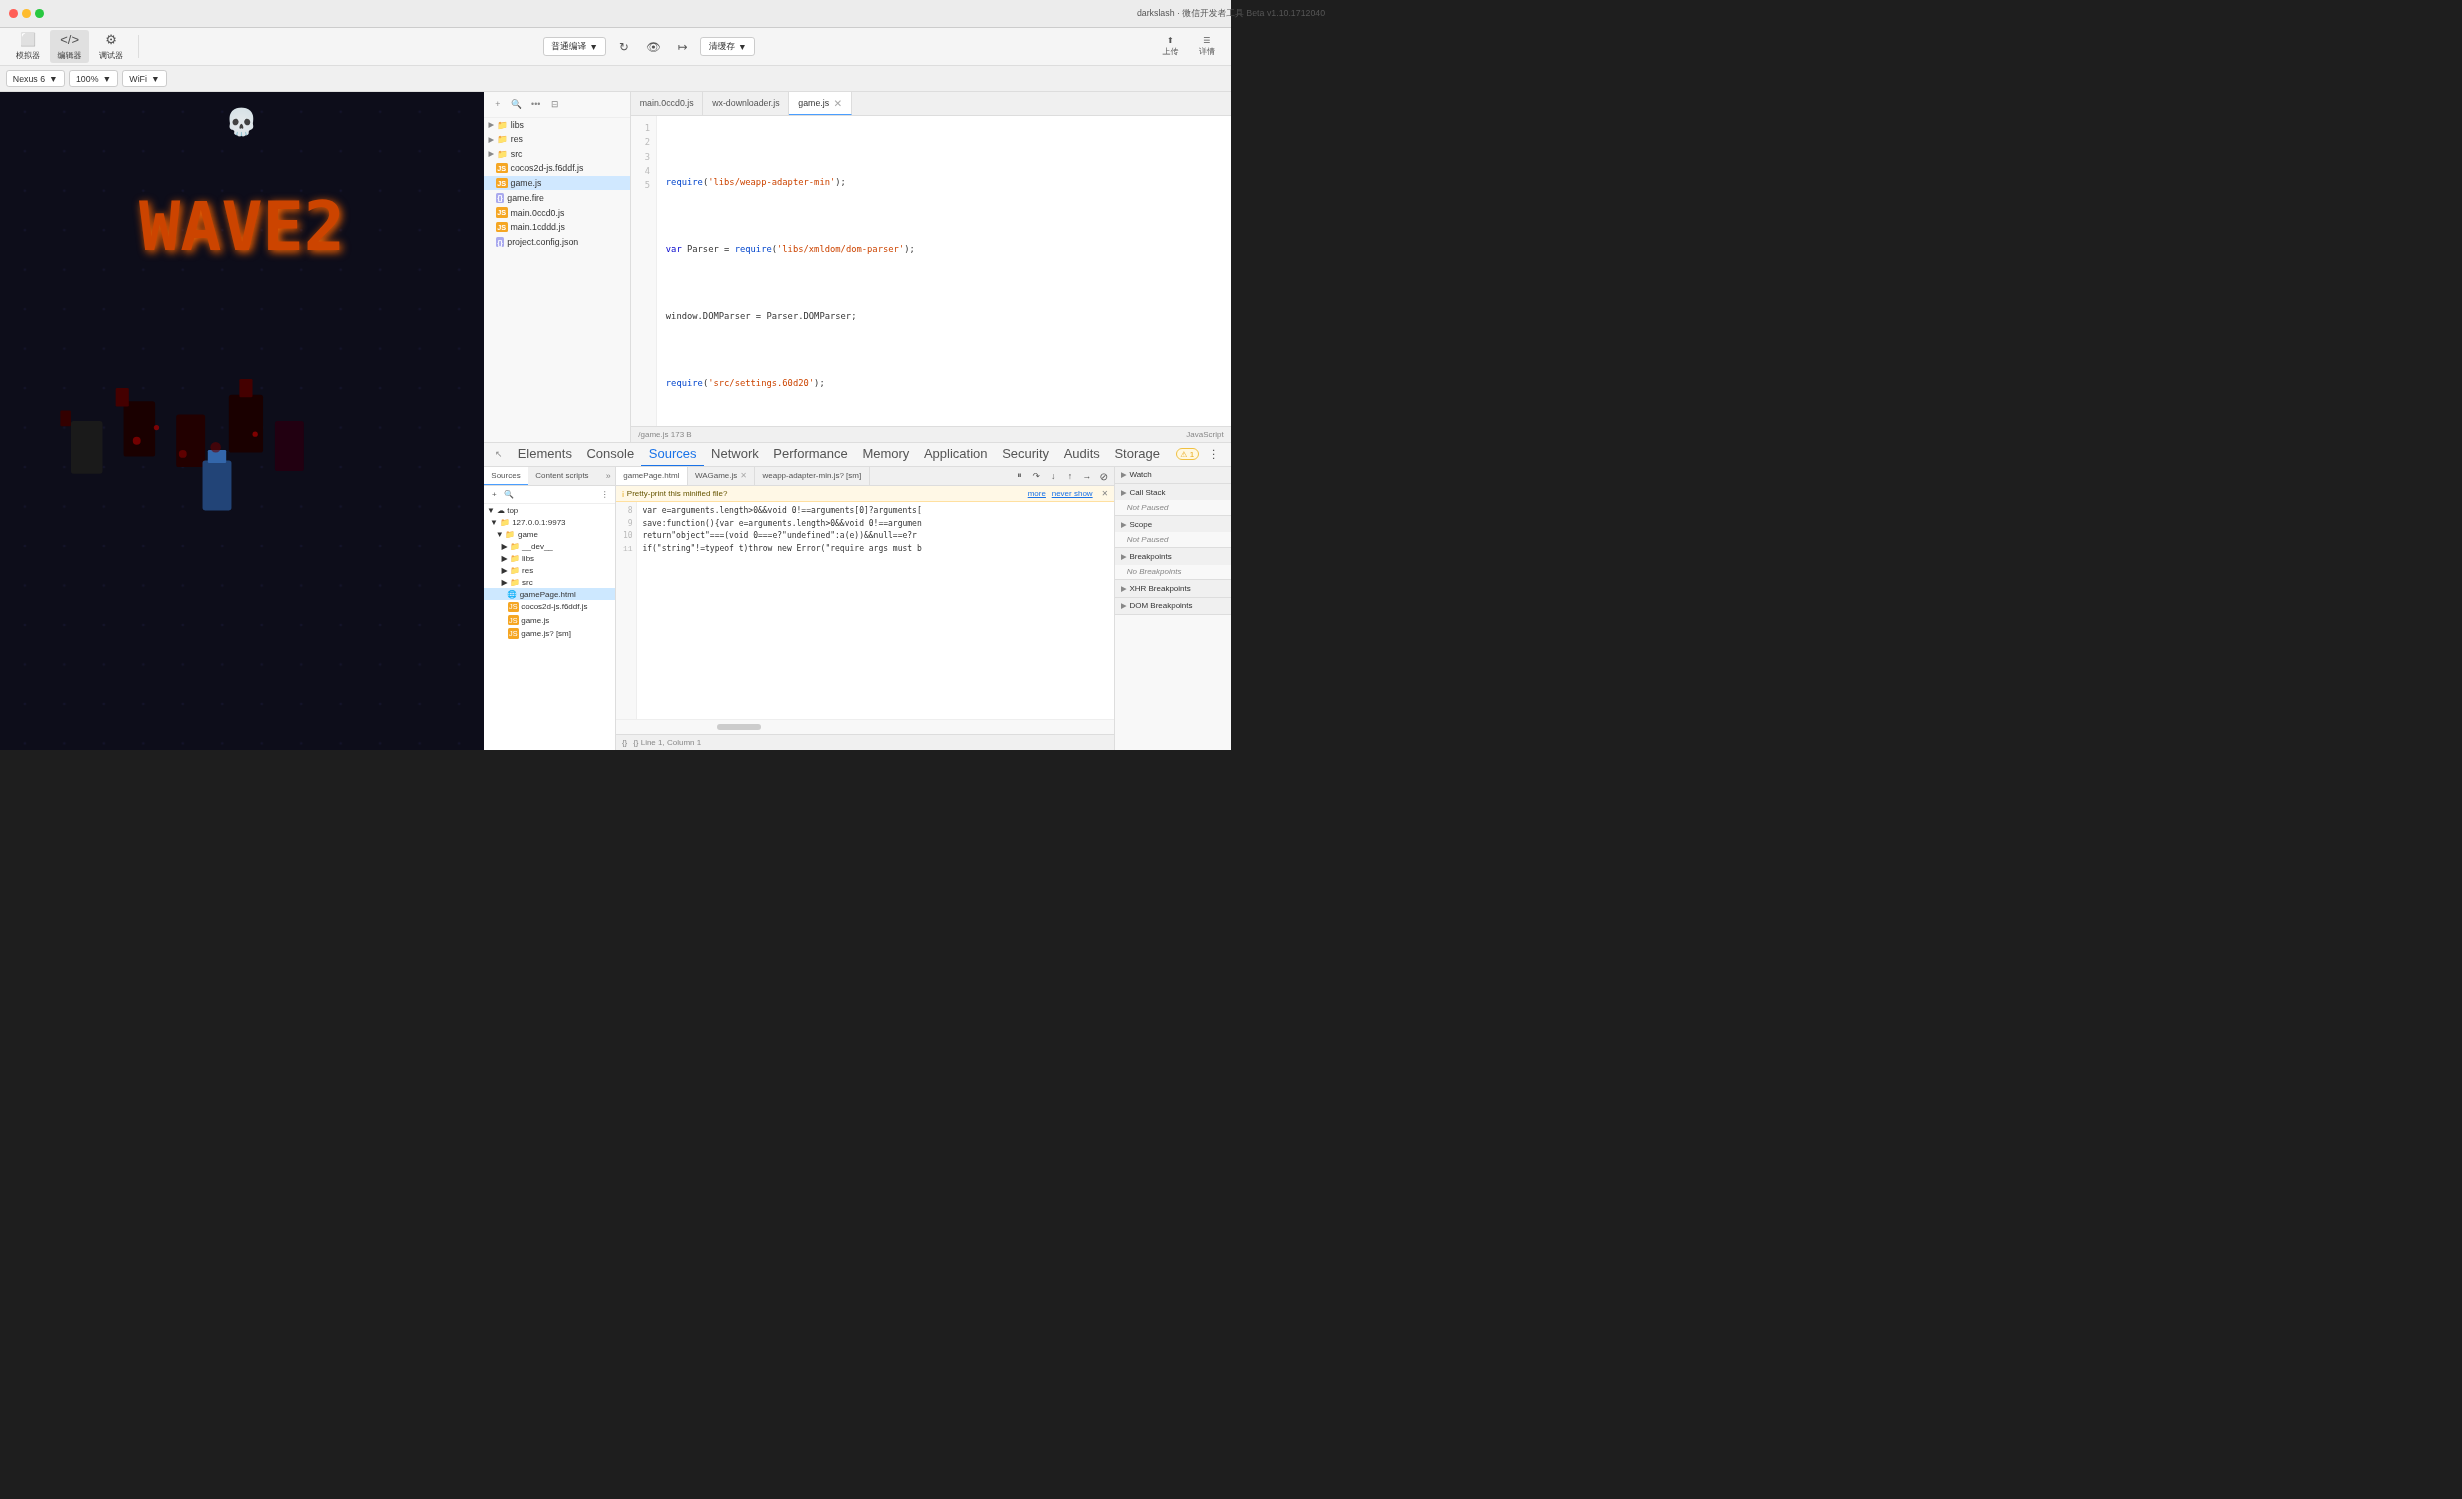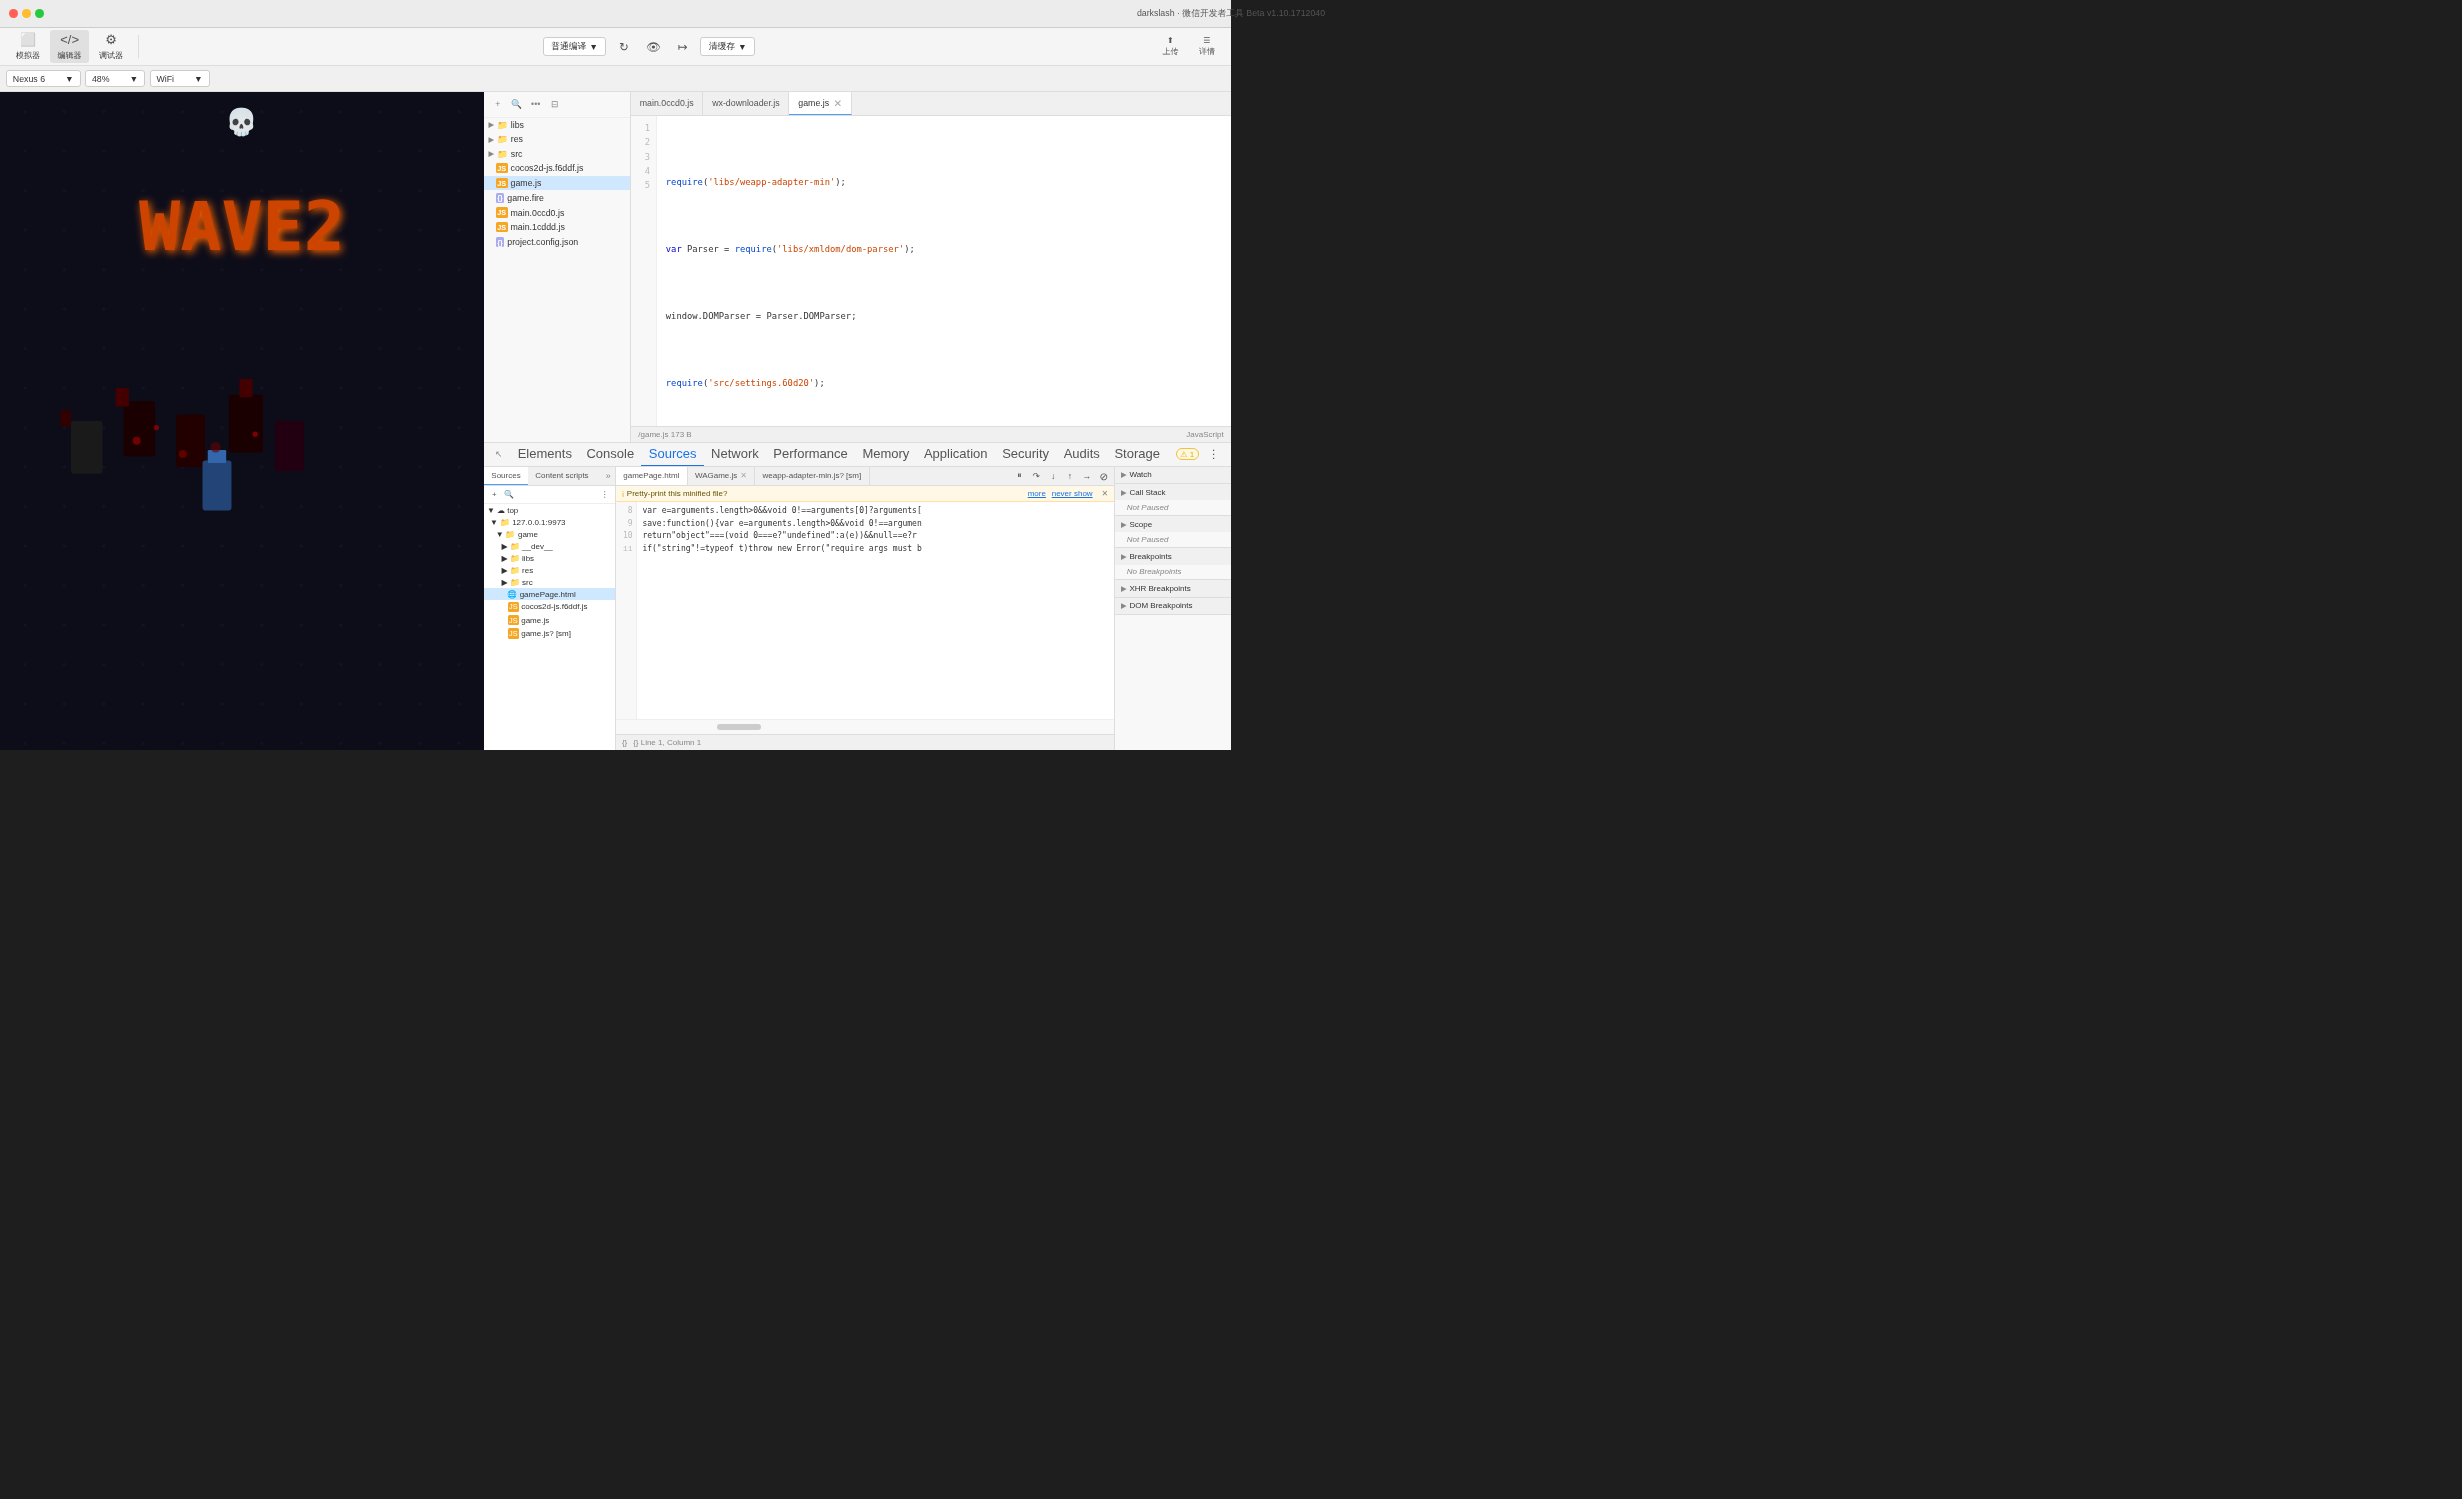--- a/index.html
+++ b/index.html
@@ -24,21 +24,21 @@
     .toolbar-divider { width: 0.7px; height: 23.5px; background: #ddd; margin: 0 4.4px; }
     .toolbar-center { flex: 1; display: flex; justify-content: center; align-items: center; gap: 5.9px; }
     .toolbar-right { display: flex; align-items: center; gap: 5.9px; }
     .select-btn { display: flex; align-items: center; gap: 2.9px; background: #fff; border: 0.7px solid #ccc; border-radius: 2.9px; padding: 2.9px 7.3px; cursor: pointer; font-size: 8.8px; }
     .toolbar-icon-btn { display: flex; align-items: center; justify-content: center; width: 23.5px; height: 23.5px; border-radius: 2.9px; cursor: pointer; color: #555; font-size: 11.7px; }
     .upload-btn { display: flex; flex-direction: column; align-items: center; padding: 2.9px 7.3px; cursor: pointer; font-size: 8px; gap: 1.5px; color: #555; }
     .detail-btn { display: flex; flex-direction: column; align-items: center; padding: 2.9px 7.3px; cursor: pointer; font-size: 8px; gap: 1.5px; color: #555; }
 
     
     #devicebar { height: 26px; background: #f0f0f0; border-bottom: 0.7px solid #ddd; display: flex; align-items: center; padding: 0 5.9px; gap: 4.4px; }
-    .device-select { background: #fff; border: 0.7px solid #ccc; border-radius: 2.9px; padding: 2.2px 5.9px; font-size: 8.8px; cursor: pointer; display: flex; align-items: center; gap: 20px; }
+    .device-select { background: #fff; border: 0.7px solid #ccc; border-radius: 2.9px; padding: 2.2px 5.9px; font-size: 8.8px; cursor: pointer; display: flex; align-items: center; gap: 4px; }
 
     
     #main { display: flex; height: calc(750px - 28px - 38px - 26px); }
 
     
     #left-panel { width: 484px; background: #2a2a2e; display: flex; flex-direction: column; }
     #game-preview { flex: 1; position: relative; background: #1a1a2e; overflow: hidden; }
     .game-canvas { width: 100%; height: 100%; background: linear-gradient(180deg, #0d0d1a 0%, #1a1a2e 100%); position: relative; display: flex; align-items: center; justify-content: center; }
 
     
@@ -182,21 +182,21 @@
     </div>
   </div>
 </div>
 
 <div id="devicebar">
   <div class="device-select">
     <span>Nexus 6</span>
     <span>▼</span>
   </div>
   <div class="device-select">
-    <span>48%</span>
+    <span>100%</span>
     <span>▼</span>
   </div>
   <div class="device-select">
     <span>WiFi</span>
     <span>▼</span>
   </div>
 </div>
 
 <div id="main">
 

